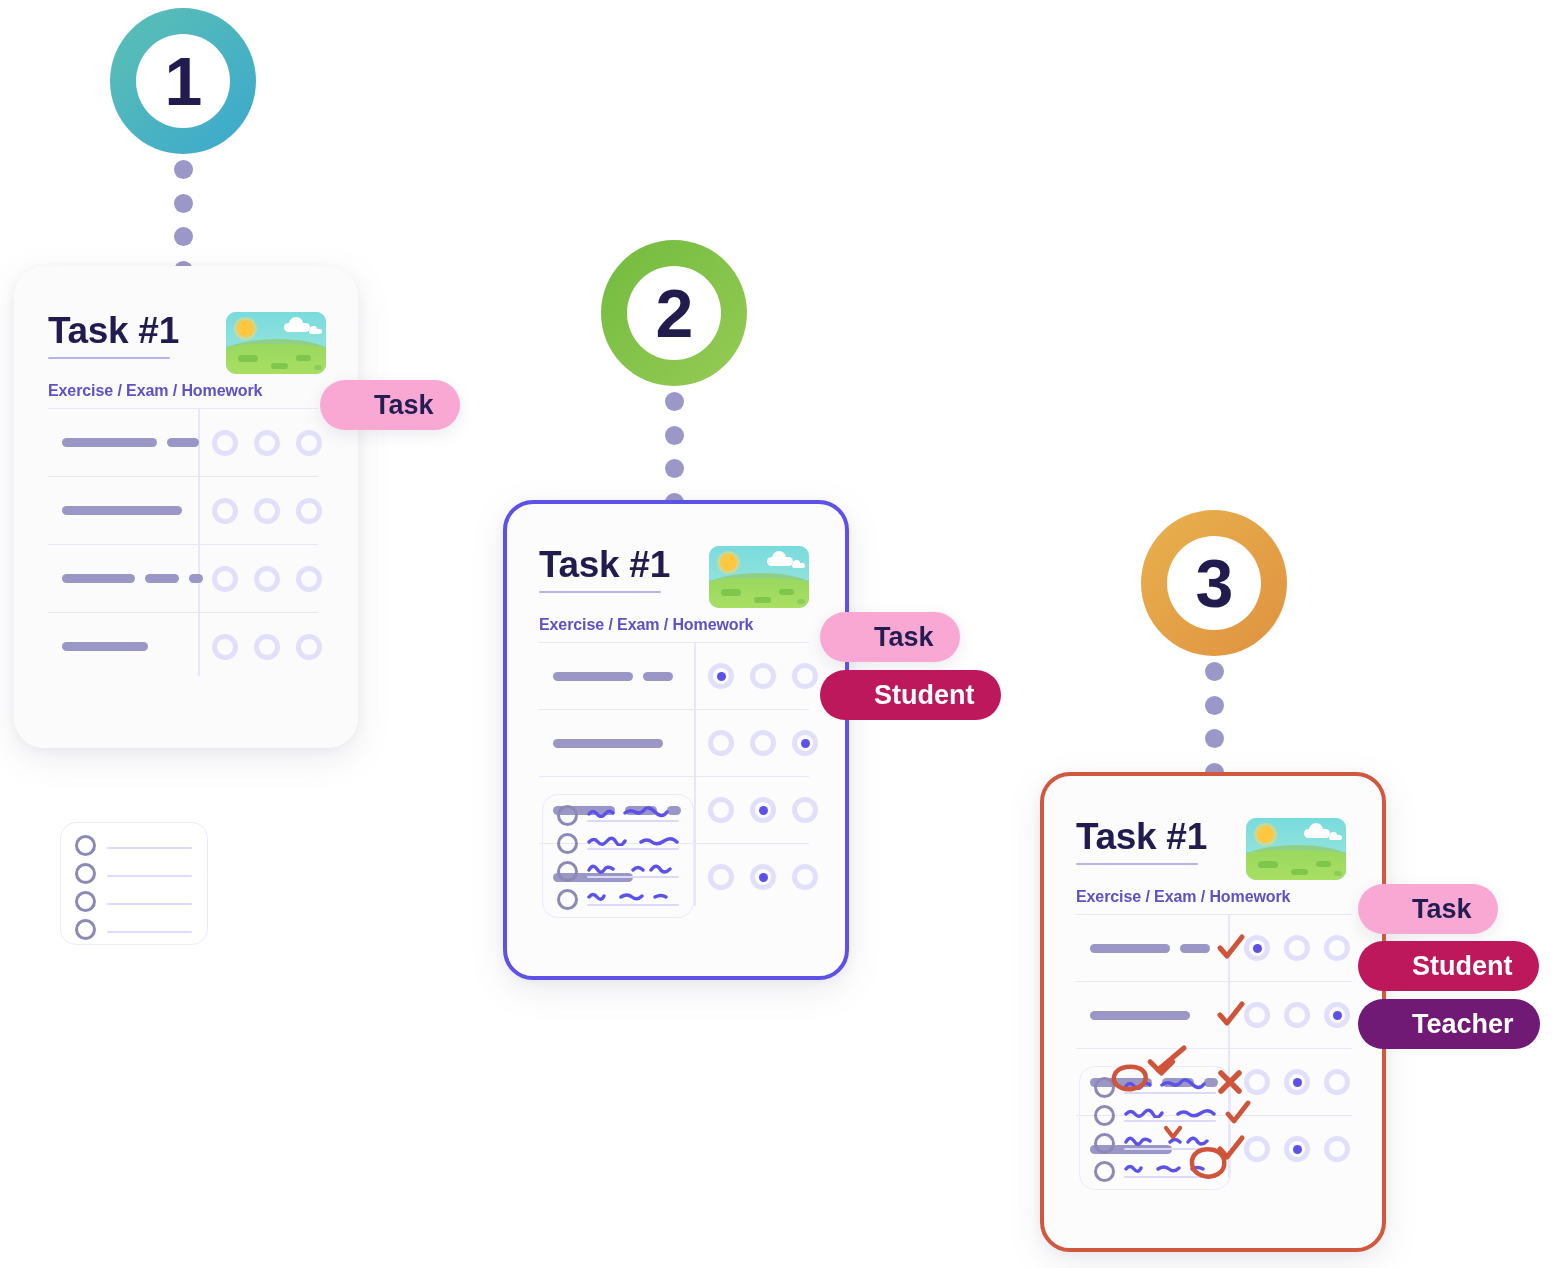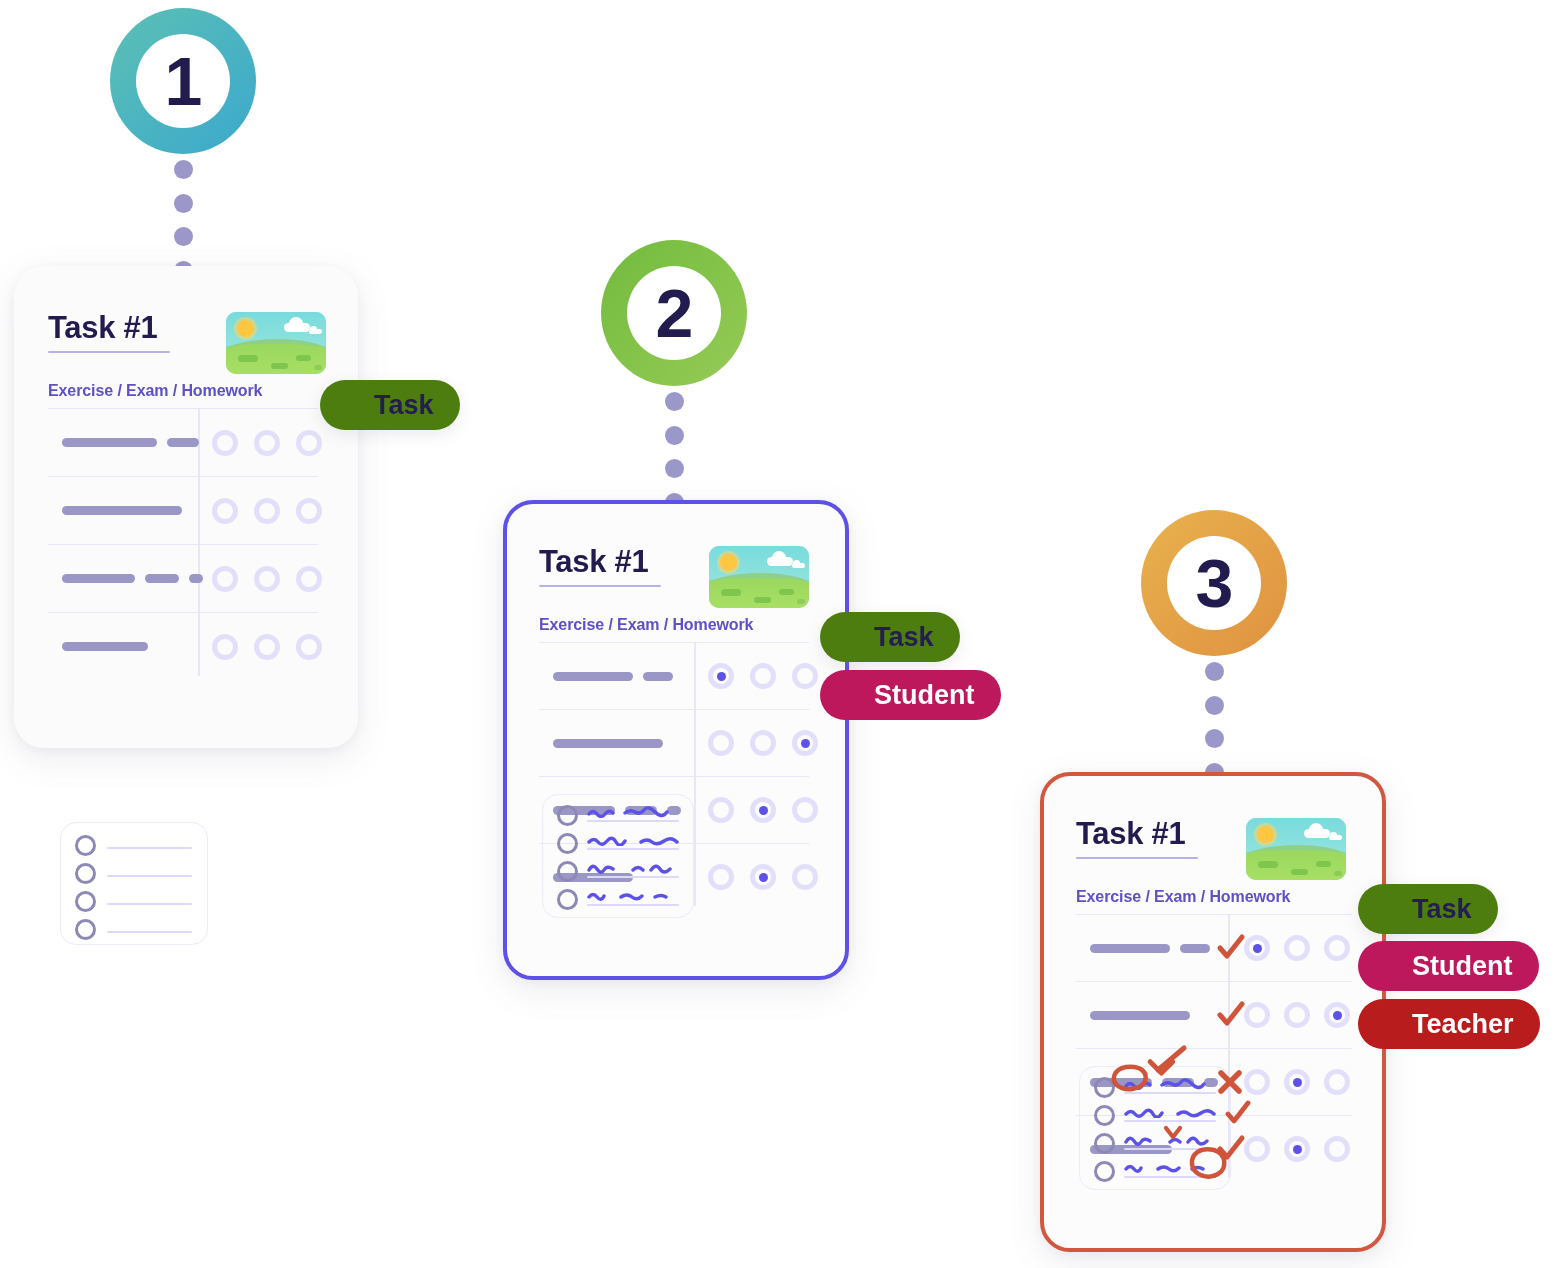--- a/index.html
+++ b/index.html
@@ -63,21 +63,21 @@
   .card.bordered-red{border:4px solid #d2573f;background:#fcfcfc;}
 
   .card-inner{position:absolute;inset:0;padding:0;}
 
   .card-head{
     position:absolute;
     display:flex;align-items:flex-start;justify-content:space-between;
   }
   .title-wrap{display:flex;flex-direction:column;}
   .card-title{
-    font-size:31px;font-weight:bold;color:#221b4e;
+    font-size:37px;font-weight:bold;color:#221b4e;
     line-height:1.05;letter-spacing:-0.3px;
     white-space:nowrap;
   }
   .title-rule{
     margin-top:6px;height:2px;background:#b7b2e8;width:122px;border-radius:2px;
   }
   .thumb{
     width:100px;height:62px;border-radius:10px;overflow:hidden;position:relative;
     background:#79dbdc;flex:0 0 auto;
   }
@@ -163,24 +163,24 @@
   .pill{
     position:absolute;
     height:50px;
     display:flex;align-items:center;
     padding-left:54px;padding-right:26px;
     border-radius:25px;
     font-size:27px;font-weight:bold;
     white-space:nowrap;
     z-index:30;
   }
-  .pill.task{background:#4d7c0f;color:#241d52;
+  .pill.task{background:#f9a8d4;color:#241d52;
     box-shadow:0 5px 16px rgba(120,120,150,.14);}
   .pill.student{background:#be185d;color:#ffffff;}
-  .pill.teacher{background:#b91c1c;color:#ffffff;align-items:center;}
+  .pill.teacher{background:#701a75;color:#ffffff;align-items:center;}
 </style>
 </head>
 <body>
 
 <div class="stage">
 
   <div class="badge" style="left:110px;top:8px;">
     <div class="ring" style="background:linear-gradient(135deg,#5cc0b4 0%,#3ba8cd 100%);"></div>
     <div class="hole"></div>
     <div class="num">1</div>

